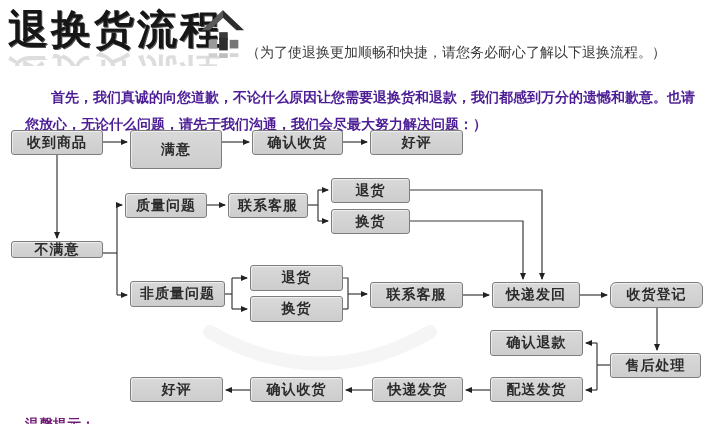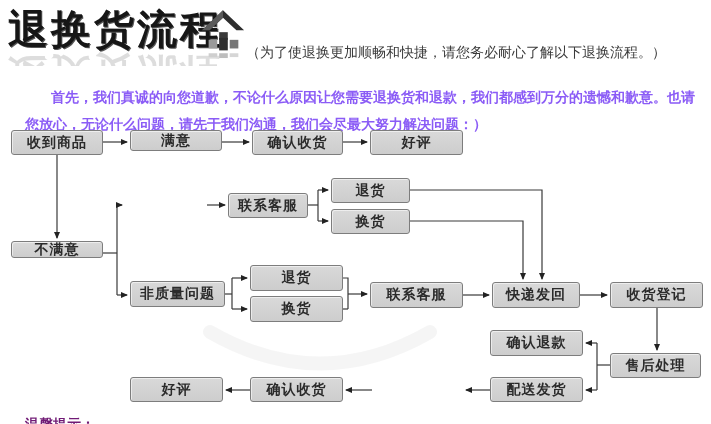--- a/index.html
+++ b/index.html
@@ -12,21 +12,21 @@
          letter-spacing:3px;line-height:46px;white-space:nowrap;
          text-shadow:1px 1px 0 #555;}
   .title-reflect-clip{position:absolute;left:8px;top:51px;height:15px;overflow:hidden;opacity:.13;}
   .title-reflect{display:block;font-size:40px;font-weight:900;letter-spacing:3px;line-height:46px;
          color:#000;transform:scaleY(-1);white-space:nowrap;}
   .logo{position:absolute;left:200px;top:8px;width:46px;height:56px;}
   .header-note{position:absolute;left:246px;top:44px;font-size:14px;color:#3a3a3a;white-space:nowrap;}
 
   
   .intro{position:absolute;left:25px;top:84px;width:670px;font-size:14px;font-weight:bold;
-         color:#8b5cf6;line-height:27px;text-indent:26px;}
+         color:#4c1d95;line-height:27px;text-indent:26px;}
 
   
   .box{position:absolute;box-sizing:border-box;
        background:linear-gradient(180deg,#d9d9d9,#cdcdcd);
        border:1px solid #7d7d7d;border-radius:3px;
        box-shadow:inset 1px 1px 0 rgba(255,255,255,.55);
        display:flex;align-items:center;justify-content:center;
        font-size:14px;font-weight:bold;color:#2b2b2b;letter-spacing:1px;text-align:right;}
 
   .connectors{position:absolute;left:0;top:0;width:711px;height:424px;pointer-events:none;}
@@ -101,38 +101,40 @@
       <path d="M657,308 V350" marker-end="url(#ar)"></path>
       <path d="M597,343 H586" marker-end="url(#ar)"></path>
       <path d="M597,390 H586" marker-end="url(#ar)"></path>
       <path d="M490,390 H466" marker-end="url(#ar)"></path>
       <path d="M372,390 H346" marker-end="url(#ar)"></path>
       <path d="M250,390 H226" marker-end="url(#ar)"></path>
     </g>
   </svg>
 
   <div class="box" style="left:11px;top:130px;width:92px;height:25px;">收到商品</div>
-  <div class="box" style="left:130px;top:130px;width:92px;height:21px;">满意</div>
+  <div class="box" style="left:130px;top:130px;width:92px;height:39px;">满意</div>
   <div class="box" style="left:252px;top:130px;width:91px;height:25px;">确认收货</div>
   <div class="box" style="left:370px;top:130px;width:93px;height:25px;">好评</div>
 
+  <div class="box" style="left:125px;top:193px;width:82px;height:25px;">质量问题</div>
   <div class="box" style="left:228px;top:193px;width:80px;height:25px;">联系客服</div>
   <div class="box" style="left:331px;top:178px;width:79px;height:25px;">退货</div>
   <div class="box" style="left:331px;top:209px;width:79px;height:25px;">换货</div>
 
   <div class="box" style="left:11px;top:241px;width:92px;height:17px;">不满意</div>
 
   <div class="box" style="left:130px;top:281px;width:95px;height:26px;">非质量问题</div>
   <div class="box" style="left:250px;top:265px;width:93px;height:26px;">退货</div>
   <div class="box" style="left:250px;top:296px;width:93px;height:26px;">换货</div>
   <div class="box" style="left:370px;top:282px;width:93px;height:26px;">联系客服</div>
   <div class="box" style="left:492px;top:282px;width:88px;height:26px;">快递发回</div>
-  <div class="box" style="left:610px;top:282px;width:93px;height:26px;">收货登记</div>
+  <div class="box" style="left:610px;top:282px;width:93px;height:26px;border-radius:6px;">收货登记</div>
 
   <div class="box" style="left:490px;top:330px;width:93px;height:26px;">确认退款</div>
   <div class="box" style="left:490px;top:377px;width:93px;height:25px;">配送发货</div>
 
   <div class="box" style="left:610px;top:353px;width:91px;height:25px;">售后处理</div>
+  <div class="box" style="left:372px;top:377px;width:91px;height:25px;">快递发货</div>
   <div class="box" style="left:250px;top:377px;width:93px;height:25px;">确认收货</div>
   <div class="box" style="left:130px;top:377px;width:93px;height:25px;">好评</div>
 
   <div class="tip">温馨提示：</div>
 </div>
 
 </body></html>

